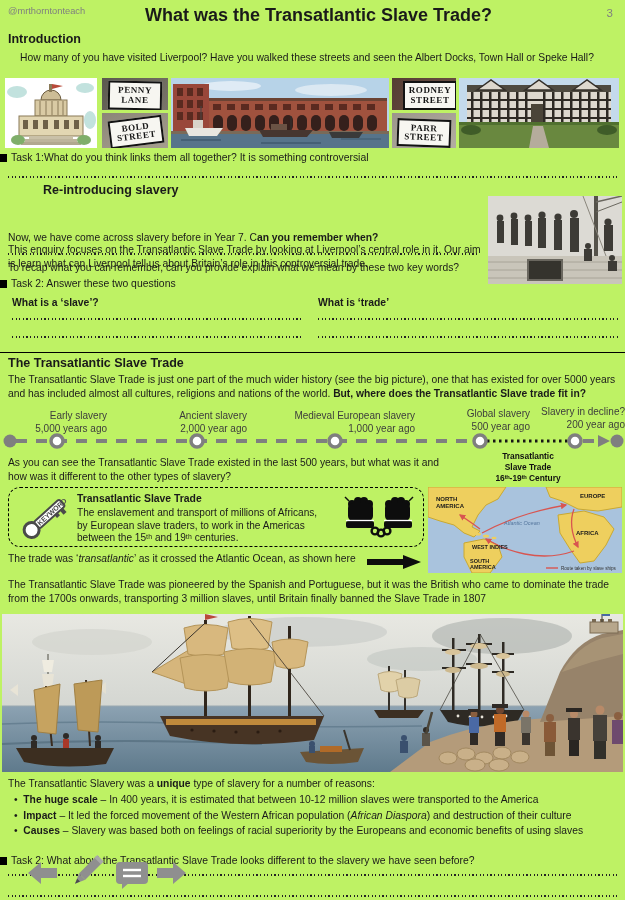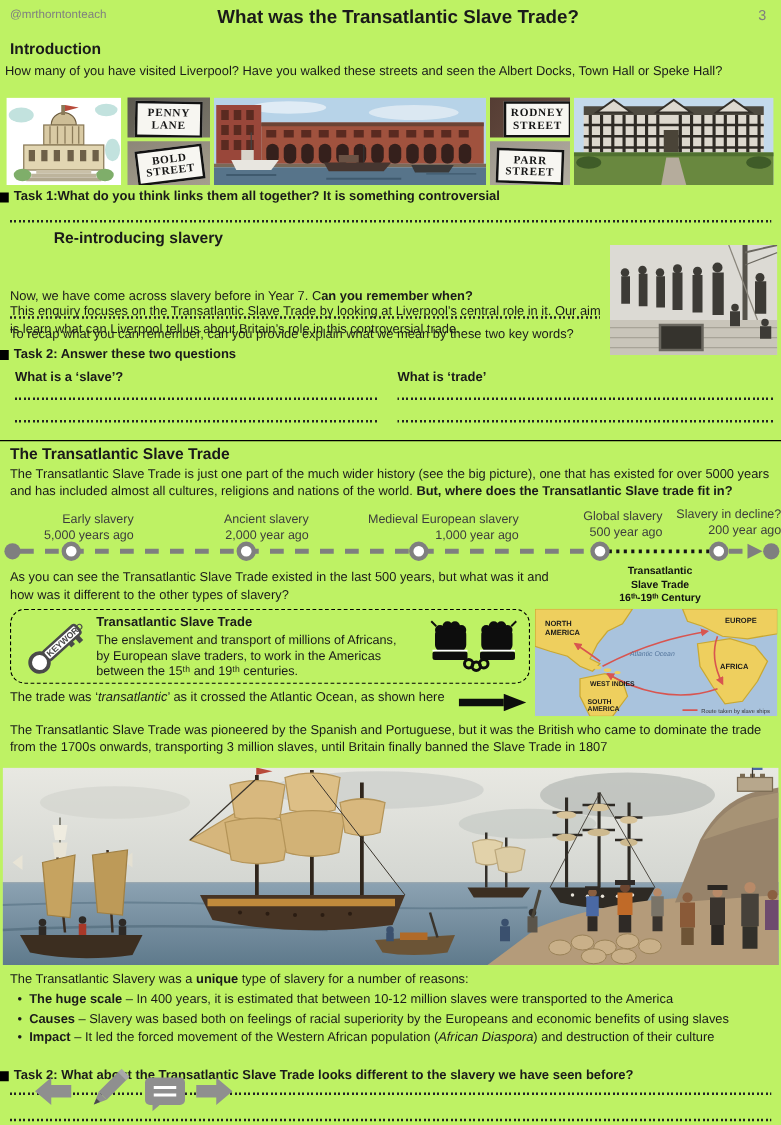--- a/index.html
+++ b/index.html
@@ -5,43 +5,43 @@
   html,body{margin:0;padding:0;background:#fff;}
   #page{position:relative;width:625px;height:900px;background:#bef264;overflow:hidden;
         font-family:"Liberation Sans","DejaVu Sans",sans-serif;color:#1a1a1a;}
   .abs{position:absolute;}
   .h2{font-size:12.5px;font-weight:bold;}
   .p{font-size:10.3px;line-height:1.36;}
   .b{font-weight:bold;}
   .i{font-style:italic;}
   .gray{color:#7f7f7f;}
   .dotl{position:absolute;height:2px;background:repeating-linear-gradient(90deg,#222 0,#222 1.3px,transparent 1.3px,transparent 3.6px);}
-  .taskrow{position:absolute;left:0;display:flex;align-items:flex-start;font-size:10.4px;font-weight:bold;}
+  .taskrow{position:absolute;left:0;display:flex;align-items:flex-start;font-size:10.4px;font-weight:normal;}
   .tasksq{width:7px;height:8px;background:#000;margin:2px 4px 0 0;flex:0 0 auto;}
   .imgbox{position:absolute;overflow:hidden;}
   .plate{background:#f7f6f1;border:2px solid #121212;display:flex;flex-direction:column;align-items:center;justify-content:center;
          font-family:"Liberation Serif","DejaVu Serif",serif;font-weight:bold;color:#161616;
          font-size:9px;line-height:1.05;letter-spacing:.6px;text-align:center;}
   .tlabel{position:absolute;text-align:right;font-size:10px;line-height:1.25;color:#3d3d3d;}
   .callout{position:absolute;text-align:center;font-size:8.4px;line-height:1.3;font-weight:bold;color:#111;}
   .kwbox{position:absolute;border:1.6px dashed #000;border-radius:12px;}
   .qhead{position:absolute;font-size:10.4px;font-weight:bold;}
   svg{display:block;}
 </style>
 </head>
 <body>
 
 <div id="page">
 
   <div class="abs gray" style="left:8px;top:6px;font-size:9.3px;">@mrthorntonteach</div>
-  <div class="abs" style="left:12px;right:0;top:5px;text-align:center;font-size:15px;font-weight:bold;">What was the Transatlantic Slave Trade?</div>
+  <div class="abs" style="left:12px;right:0;top:5px;text-align:center;font-size:18px;font-weight:bold;">What was the Transatlantic Slave Trade?</div>
   <div class="abs gray" style="right:12px;top:7px;font-size:11.5px;">3</div>
 
   <div class="abs h2" style="left:8px;top:32px;">Introduction</div>
-  <div class="abs p" style="left:4px;top:51px;white-space:nowrap;">How many of you have visited Liverpool? Have you walked these streets and seen the Albert Docks, Town Hall or Speke Hall?</div>
+  <div class="abs p" style="left:20px;top:51px;white-space:nowrap;">How many of you have visited Liverpool? Have you walked these streets and seen the Albert Docks, Town Hall or Speke Hall?</div>
 
   <div class="imgbox" style="left:5px;top:78px;width:92px;height:70px;">
     <svg width="92" height="70" viewBox="0 0 92 70">
       <rect width="92" height="70" fill="#ffffff"></rect>
       <ellipse cx="12" cy="14" rx="10" ry="6" fill="#c2e2de"></ellipse>
         <ellipse cx="80" cy="10" rx="9" ry="5" fill="#c2e2de"></ellipse>
         <ellipse cx="85" cy="42" rx="6" ry="9" fill="#c2e2de"></ellipse>
       <path d="M36,22 A10,10 0 0 1 56,22 Z" fill="#cdbd96" stroke="#6b5b3e" stroke-width="1"></path>
       <rect x="44" y="6" width="3" height="8" fill="#8a7a58"></rect>
         <polygon points="47,6 58,8 47,11" fill="#b84a3a"></polygon>
@@ -550,22 +550,22 @@
         <line x1="430" y1="98" x2="424" y2="120" stroke="#4a4438" stroke-width="2.5"></line>
       </g>
     </svg>
   </div>
 
   <div class="abs p" style="left:8px;top:777px;width:610px;">
     <span>The Transatlantic Slavery was a </span><span class="b">unique</span><span> type of slavery for a number of reasons:</span>
   </div>
   <div class="abs" style="left:14px;top:792px;width:606px;font-size:10.3px;line-height:15.6px;">
     <div>•&nbsp; <span class="b">The huge scale</span><span> – In 400 years, it is estimated that between 10-12 million slaves were transported to the America</span><span class="i"></span><span></span></div>
+    <div>•&nbsp; <span class="b">Impact</span><span> – It led the forced movement of the Western African population (</span><span class="i">African Diaspora</span><span>) and destruction of their culture</span></div>
     <div>•&nbsp; <span class="b">Causes</span><span> – Slavery was based both on feelings of racial superiority by the Europeans and economic benefits of using slaves</span><span class="i"></span><span></span></div>
-    <div>•&nbsp; <span class="b">Impact</span><span> – It led the forced movement of the Western African population (</span><span class="i">African Diaspora</span><span>) and destruction of their culture</span></div>
   </div>
 
   <div class="taskrow" style="top:855px;">
     <span class="tasksq"></span>
     <span>Task 2: What about the Transatlantic Slave Trade looks different to the slavery we have seen before?</span>
   </div>
 
   <div class="dotl" style="left:8px;right:8px;top:874px;"></div>
   <div class="dotl" style="left:8px;right:8px;top:895px;"></div>
 

